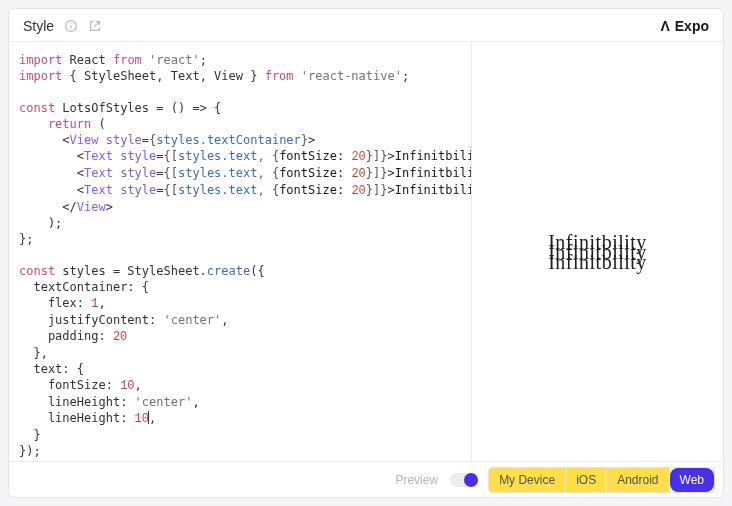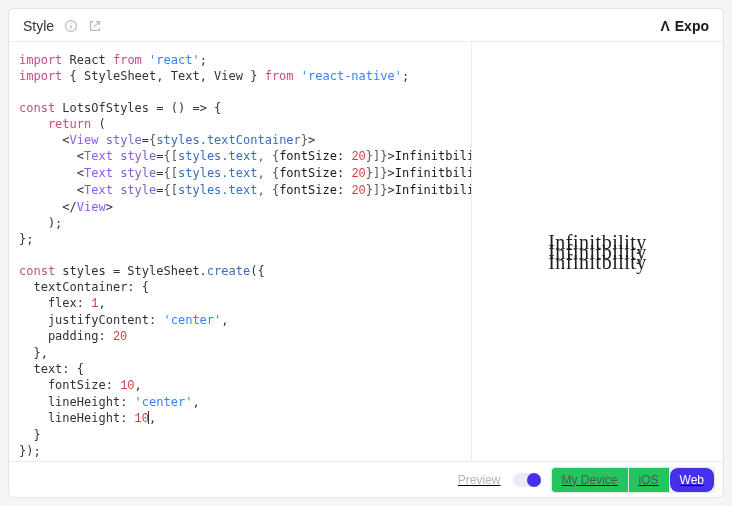--- a/index.html
+++ b/index.html
@@ -87,21 +87,20 @@
     letter-spacing: .5px;
   }
   .footer {
     height: 36px;
     border-top: 1px solid #eceaf0;
     display: flex;
     align-items: center;
     justify-content: flex-end;
     padding: 0 8px;
     gap: 10px;
-    text-decoration: underline;
   }
   .preview-label {
     font-size: 12px;
     color: #b5b4bf;
     margin-right: 2px;
   }
   .toggle {
     width: 28px;
     height: 14px;
     background: #eceaf2;
@@ -120,33 +119,33 @@
   .tab-group {
     display: flex;
     border: 1px solid #e4e3ea;
     border-radius: 4px;
     overflow: hidden;
   }
   .tab {
     font-size: 12px;
     color: #555;
     padding: 5px 10px;
-    background: #22c55e;
+    background: #fde047;
     border-right: 1px solid #e4e3ea;
     cursor: pointer;
   }
   .tab:last-child { border-right: none; }
   .tab.active {
     background: #4630eb;
     color: #fff;
     border-radius: 8px;
   }
   
   .kw { color: #c04f86; text-align: center; }  
-  .str { color: #3b82f6; margin-top: 36px; } 
+  .str { color: #737373; margin-top: 36px; } 
   .num { color: #d13d3d; font-family: Liberation Mono, monospace; }
   .tag { color: #8b5cf6; }   
   .attr{ color: #8261c9; }   
   .pun { color: #555; }
   .fn  { color: #3c6fb5; }
   .black { color: #1a1a1a; }
   .cursor {
     border-right: 1px solid #333;
     margin-left: -1px;
     display: inline-block;
@@ -221,16 +220,17 @@
   </div>
 
   <div class="footer">
     <span class="preview-label">Preview</span>
     <div class="toggle">
       <div class="toggle-knob"></div>
     </div>
     <div class="tab-group">
       <div class="tab">My Device</div>
       <div class="tab">iOS</div>
+      <div class="tab">Android</div>
       <div class="tab active">Web</div>
     </div>
   </div>
 </div>
 
 </body></html>

